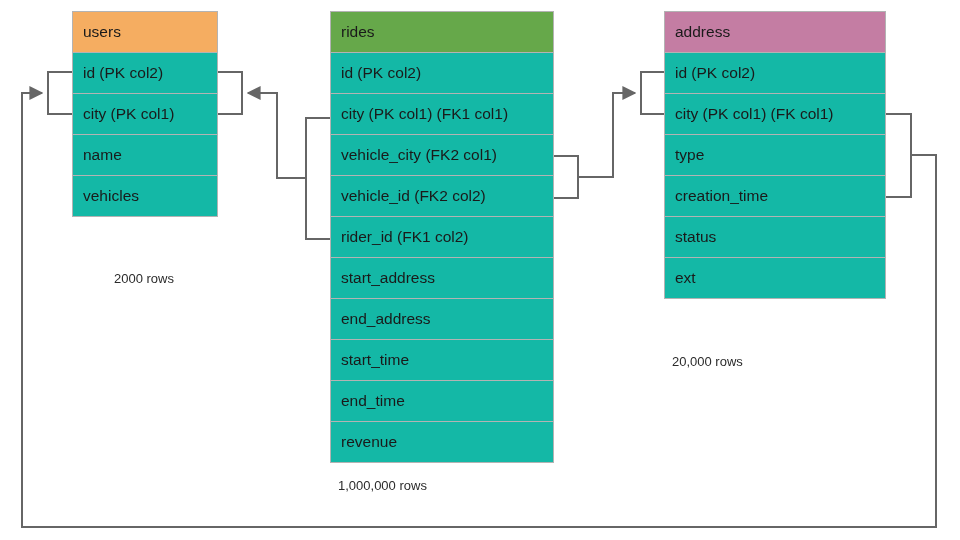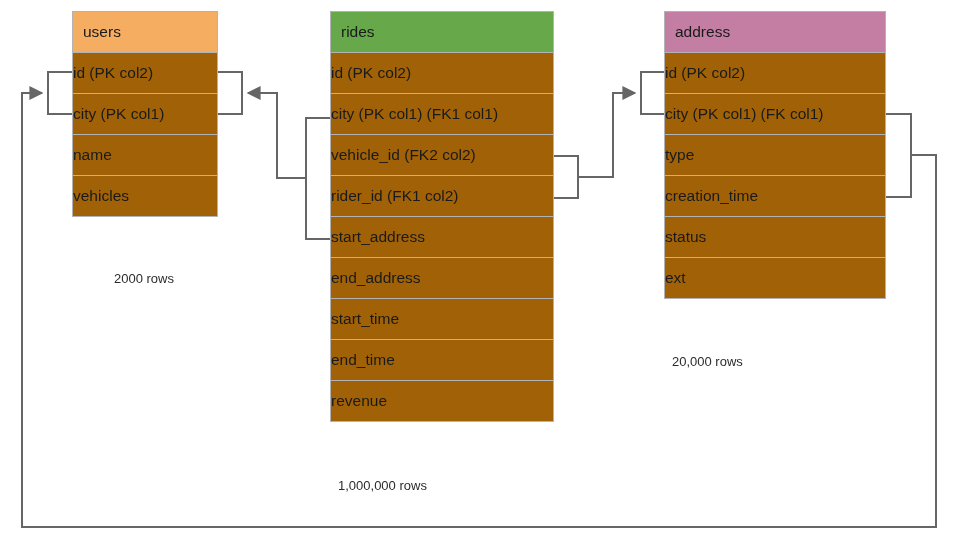--- a/index.html
+++ b/index.html
@@ -39,25 +39,26 @@
     border: 1px solid #b3b3b3;
     display: flex;
     align-items: center;
     padding-left: 10px;
     font-size: 15.5px;
     color: #1a1a1a;
   }
   .entity-field {
     box-sizing: border-box;
     height: 41px;
-    background: #a16207;
+    background: #14b8a6;
     border: 1px solid #b3b3b3;
     border-top: none;
     display: flex;
     align-items: center;
+    padding-left: 10px;
     font-size: 15.5px;
     color: #1a1a1a;
     white-space: nowrap;
   }
   .row-count {
     position: absolute;
     font-size: 13px;
     color: #2b2b2b;
     white-space: nowrap;
   }
@@ -142,20 +143,23 @@
     <div class="entity-header" style="background:#66a84a">
       <span>rides</span>
     </div>
     <div class="entity-field">
       <span>id (PK col2)</span>
     </div>
     <div class="entity-field">
       <span>city (PK col1) (FK1 col1)</span>
     </div>
     <div class="entity-field">
+      <span>vehicle_city (FK2 col1)</span>
+    </div>
+    <div class="entity-field">
       <span>vehicle_id (FK2 col2)</span>
     </div>
     <div class="entity-field">
       <span>rider_id (FK1 col2)</span>
     </div>
     <div class="entity-field">
       <span>start_address</span>
     </div>
     <div class="entity-field">
       <span>end_address</span>

